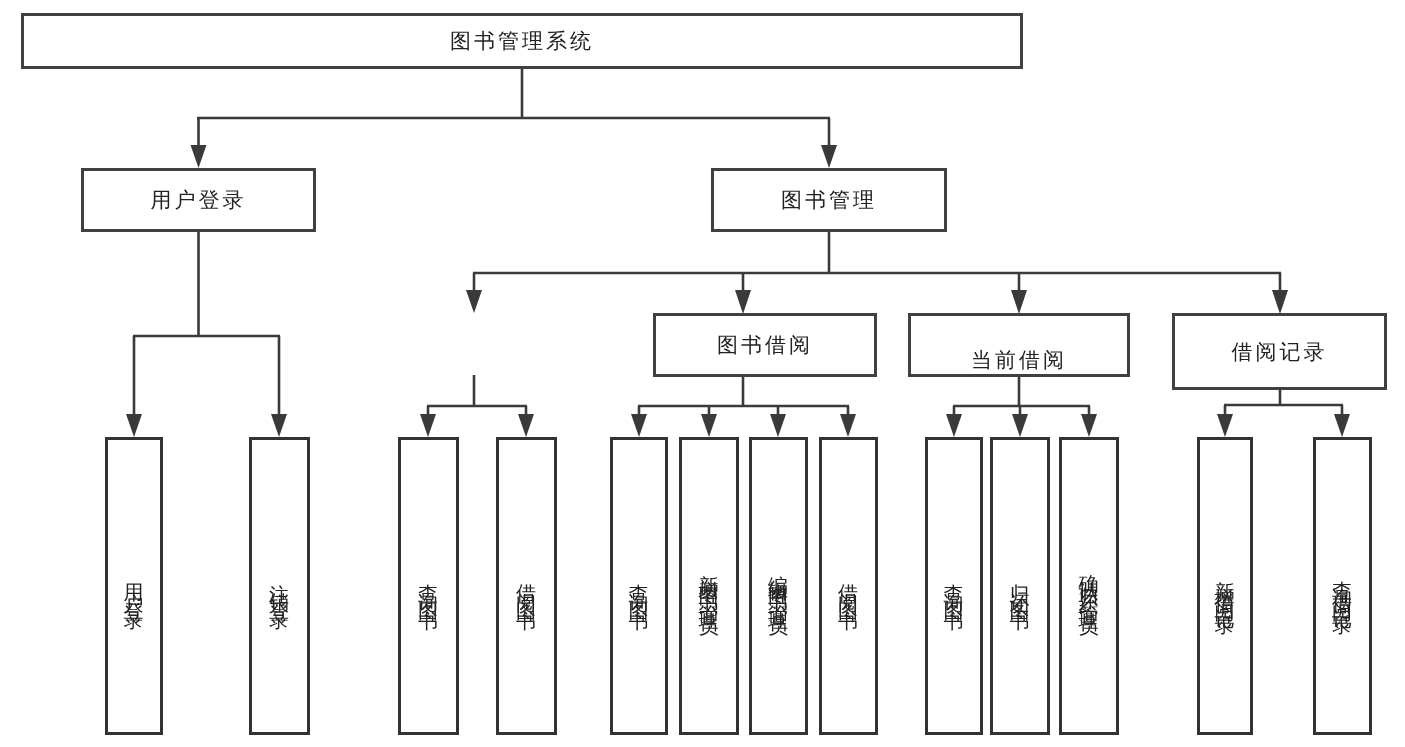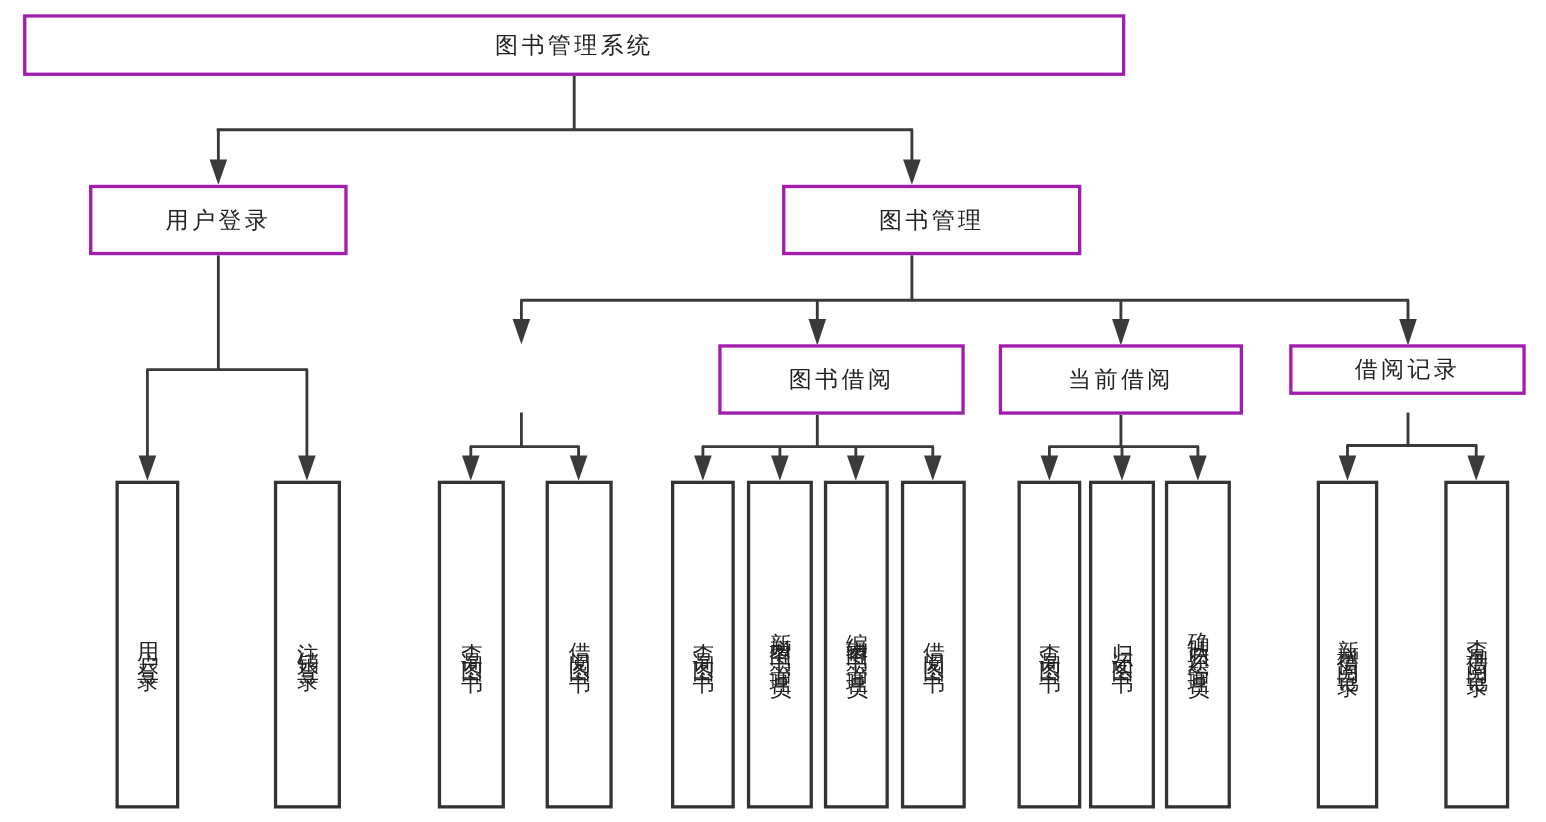--- a/index.html
+++ b/index.html
@@ -2,21 +2,21 @@
 <html><head>
 <meta charset="utf-8">
 <style>
   html,body{margin:0;padding:0;background:#ffffff;}
   #stage{
     position:relative;width:1405px;height:747px;background:#ffffff;overflow:hidden;
     font-family:"Liberation Sans","DejaVu Sans",sans-serif;color:#222222;
   }
   #wires{position:absolute;left:0;top:0;z-index:1;}
   .hbox{
-    position:absolute;box-sizing:border-box;background:#ffffff;border:3px solid #a21caf;
+    position:absolute;box-sizing:border-box;background:#ffffff;border:3px solid #404040;
     display:flex;align-items:center;justify-content:center;
     font-size:21px;letter-spacing:3px;color:#222222;z-index:2;white-space:nowrap;
   }
   .vbox{
     position:absolute;box-sizing:border-box;background:#ffffff;border:3px solid #333333;
     display:flex;align-items:center;justify-content:center;z-index:2;
   }
   .vbox .vtext{
     writing-mode:vertical-rl;text-orientation:mixed;
     font-size:20px;letter-spacing:9px;color:#222222;line-height:1;white-space:nowrap;
@@ -109,31 +109,31 @@
     </g>
   </svg>
 
   <div class="hbox" style="left:21px;top:13px;width:1002px;height:56px;">
     <span>图书管理系统</span>
   </div>
 
   <div class="hbox" style="left:81px;top:168px;width:235px;height:64px;">
     <span>用户登录</span>
   </div>
-  <div class="hbox" style="left:711px;top:168px;width:272px;height:64px;">
+  <div class="hbox" style="left:711px;top:168px;width:236px;height:64px;">
     <span>图书管理</span>
   </div>
 
   <div class="hbox" style="left:653px;top:313px;width:224px;height:64px;">
     <span>图书借阅</span>
   </div>
-  <div class="hbox" style="left:908px;top:313px;width:222px;height:64px;">
+  <div class="hbox" style="left:908px;top:313px;width:222px;height:64px;align-items:flex-end;">
     <span>当前借阅</span>
   </div>
-  <div class="hbox" style="left:1172px;top:313px;width:215px;height:46px;">
+  <div class="hbox" style="left:1172px;top:313px;width:215px;height:77px;">
     <span>借阅记录</span>
   </div>
 
   <div class="vbox" style="left:105px;top:437px;width:58px;height:298px;">
     <span class="vtext">用户登录</span>
   </div>
   <div class="vbox" style="left:249px;top:437px;width:61px;height:298px;">
     <span class="vtext">注销登录</span>
   </div>
 

